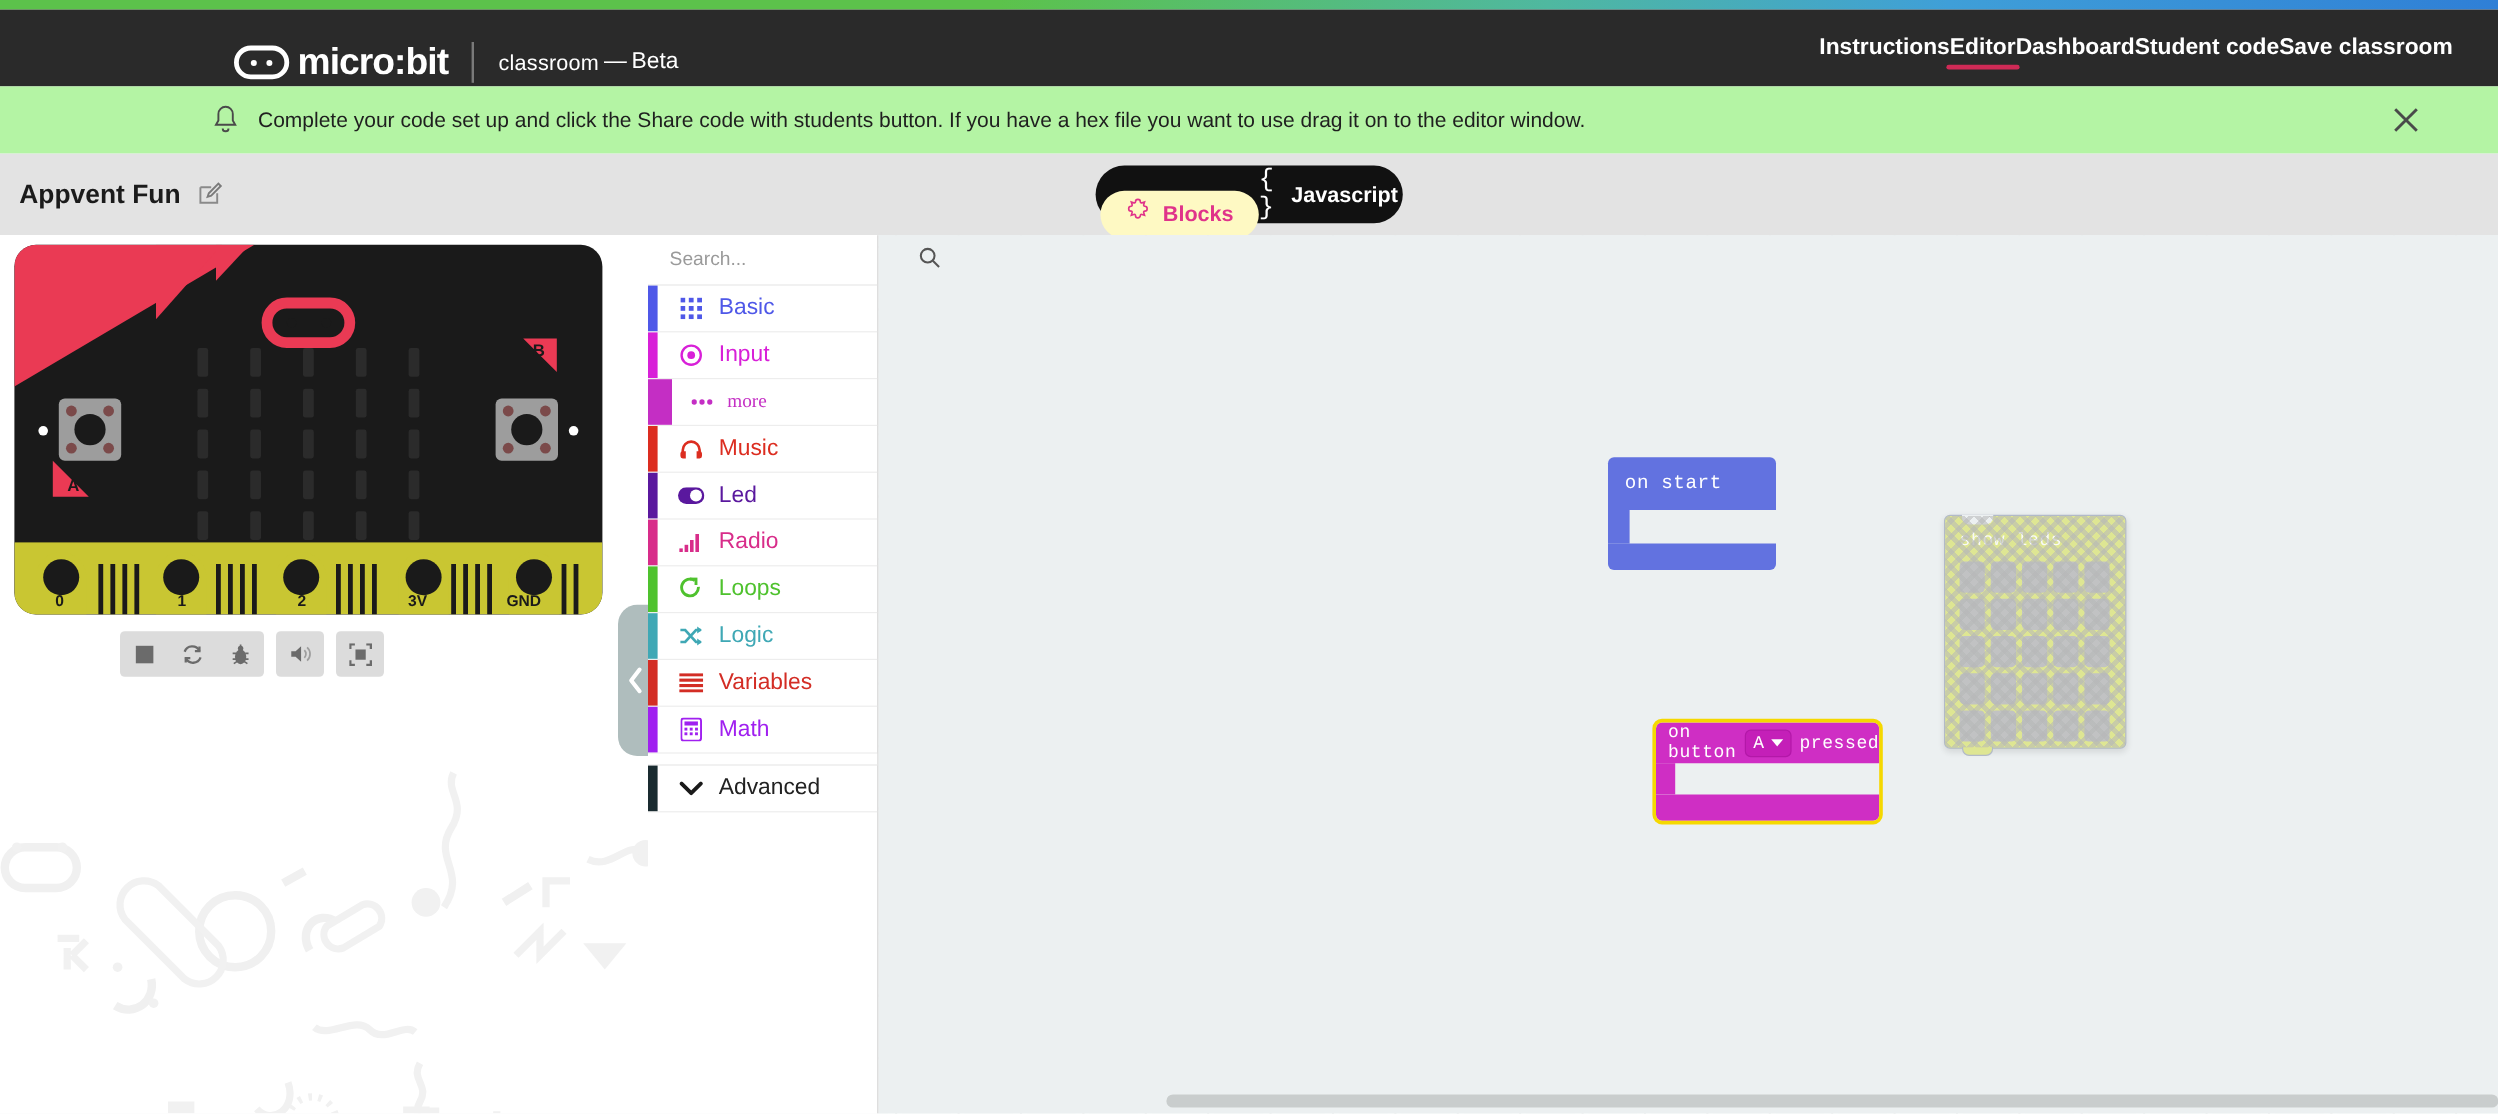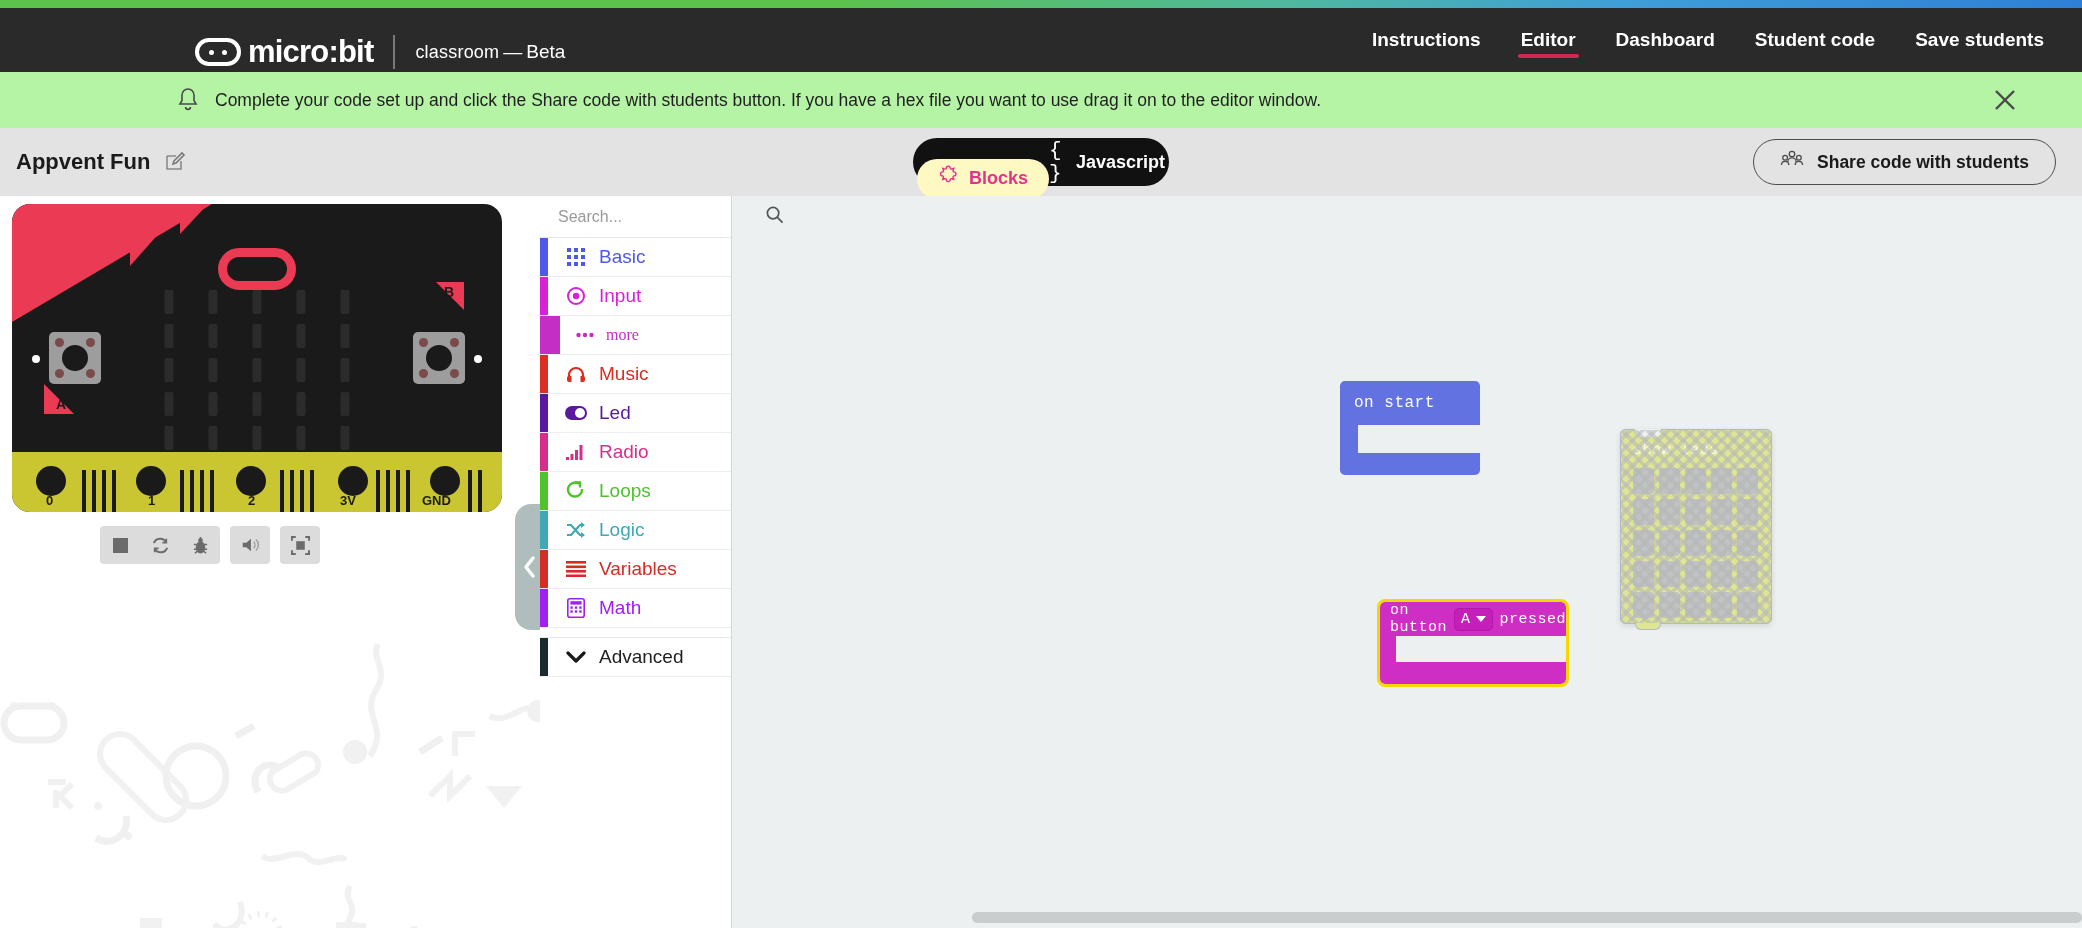--- a/index.html
+++ b/index.html
@@ -48,21 +48,21 @@
     width: 2px; height: 34px; background: #7a7a7a; margin: 0 20px;
   }
   .brand-sub {
     color: #fff; font-size: 18px; font-weight: 400;
     letter-spacing: 0.2px;
   }
   .brand-beta { color:#fff; font-size: 19px; font-weight: 400; margin-left: 4px;}
 
   .nav-links {
     margin-left: auto;
-    display: flex; align-items: flex-end; gap: 40px;
+    display: flex; align-items: flex-end; 
     height: 100%;
   }
   .nav-link {
     color: #ffffff;
     font-size: 19px;
     font-weight: 700;
     text-decoration: none;
     position: relative;
     display: flex; align-items: center;
     height: 100%;
@@ -484,21 +484,21 @@
     <span class="brand-sub">classroom</span>
     <span class="brand-beta">—</span>
     <span class="brand-beta">Beta</span>
   </div>
 
   <div class="nav-links">
     <a class="nav-link">Instructions</a>
     <a class="nav-link active">Editor</a>
     <a class="nav-link">Dashboard</a>
     <a class="nav-link">Student code</a>
-    <a class="nav-link">Save students</a>
+    <a class="nav-link">Save classroom</a>
   </div>
 </div>
 
 <div class="notice">
   <span class="notice-bell">
     <svg width="24" height="26" viewBox="0 0 24 26">
         <path d="M12 2c-3.3 0-6 2.7-6 6v5.5L4 17h16l-2-3.5V8c0-3.3-2.7-6-6-6z" fill="none" stroke="#4a4a4a" stroke-width="1.6"></path>
         <path d="M9.6 20a2.4 2.4 0 004.8 0" fill="none" stroke="#4a4a4a" stroke-width="1.6"></path>
       </svg>
   </span>
@@ -528,33 +528,20 @@
           </svg>
       </span>
       <span>Blocks</span>
     </div>
     <div class="mode-btn js">
       <span class="braces">{ }</span>
       <span>Javascript</span>
     </div>
   </div>
 
-  <div class="share-btn">
-    <span>
-      <svg width="24" height="22" viewBox="0 0 26 24">
-        <circle cx="13" cy="5.5" r="3" fill="none" stroke="#4a4a4a" stroke-width="1.4"></circle>
-        <path d="M8.5 14c0-2.5 2-4.3 4.5-4.3S17.5 11.5 17.5 14" fill="none" stroke="#4a4a4a" stroke-width="1.4"></path>
-        <circle cx="5.5" cy="9.5" r="2.6" fill="none" stroke="#4a4a4a" stroke-width="1.4"></circle>
-        <path d="M1.5 17.5c0-2.3 1.8-4 4-4s4 1.7 4 4" fill="none" stroke="#4a4a4a" stroke-width="1.4"></path>
-        <circle cx="20.5" cy="9.5" r="2.6" fill="none" stroke="#4a4a4a" stroke-width="1.4"></circle>
-        <path d="M16.5 17.5c0-2.3 1.8-4 4-4s4 1.7 4 4" fill="none" stroke="#4a4a4a" stroke-width="1.4"></path>
-      </svg>
-    </span>
-    <span>Share code with students</span>
-  </div>
 </div>
 
 <div class="body-wrap">
 
   <div class="sim-panel">
 
     <svg class="doodles" width="540" height="732">
       <g stroke="#f0f0f0" fill="none" stroke-width="7">
         <rect x="4" y="510" width="60" height="34" rx="17"></rect>
         <circle cx="196" cy="580" r="30"></circle>

